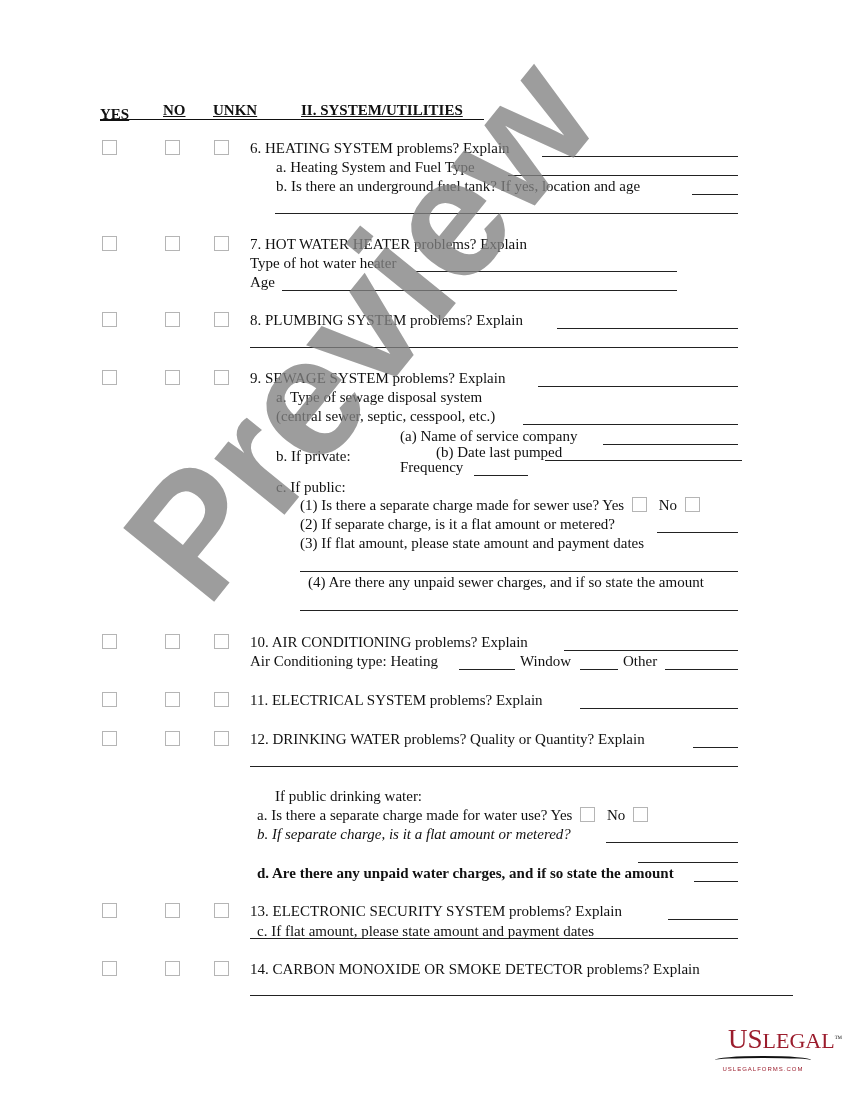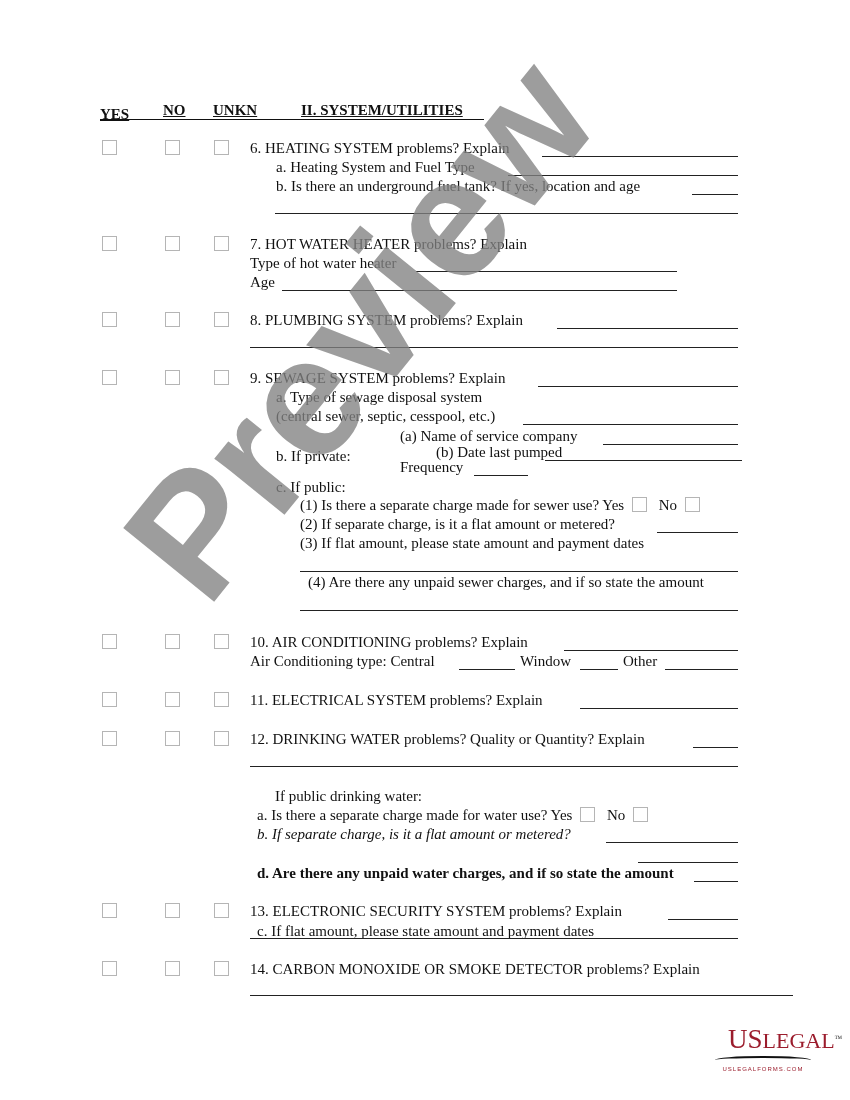--- a/index.html
+++ b/index.html
@@ -114,21 +114,21 @@
 </div>
 <div class="abs" style="left:300px;top:516px;">(2)  If separate charge, is it a flat amount or metered?</div>
 <div class="line" style="left:657px;top:532px;width:81px;"></div>
 <div class="abs" style="left:300px;top:535px;">(3)  If flat amount, please state amount and payment dates</div>
 <div class="line" style="left:300px;top:571px;width:438px;"></div>
 <div class="abs" style="left:308px;top:574px;">(4)  Are there any unpaid sewer charges, and if so state the amount</div>
 <div class="line" style="left:300px;top:610px;width:438px;"></div>
 
 <div class="abs" style="left:250px;top:634px;">10. AIR CONDITIONING problems? Explain</div>
 <div class="line" style="left:564px;top:650px;width:174px;"></div>
-<div class="abs" style="left:250px;top:653px;">Air Conditioning type: Central</div>
+<div class="abs" style="left:250px;top:653px;">Air Conditioning type: Heating</div>
 <div class="line" style="left:459px;top:669px;width:56px;"></div>
 <div class="abs" style="left:520px;top:653px;">Window</div>
 <div class="line" style="left:580px;top:669px;width:38px;"></div>
 <div class="abs" style="left:623px;top:653px;">Other</div>
 <div class="line" style="left:665px;top:669px;width:73px;"></div>
 
 <div class="abs" style="left:250px;top:692px;">11. ELECTRICAL SYSTEM problems? Explain</div>
 <div class="line" style="left:580px;top:708px;width:158px;"></div>
 
 <div class="abs" style="left:250px;top:731px;">12. DRINKING WATER problems? Quality or Quantity? Explain</div>

